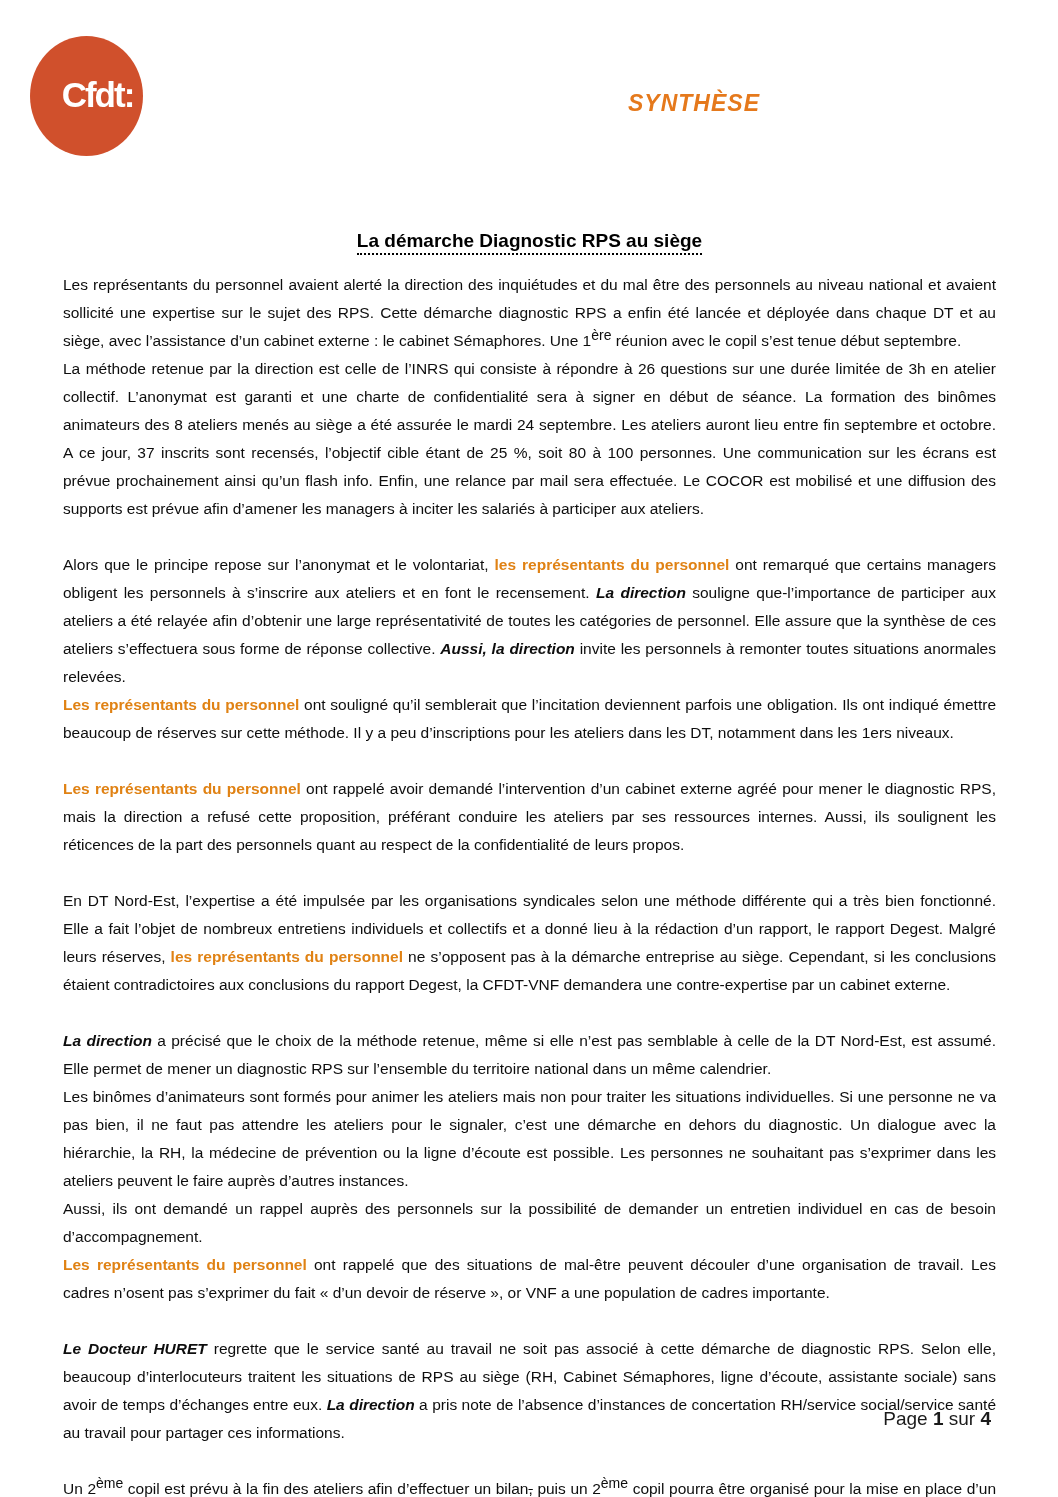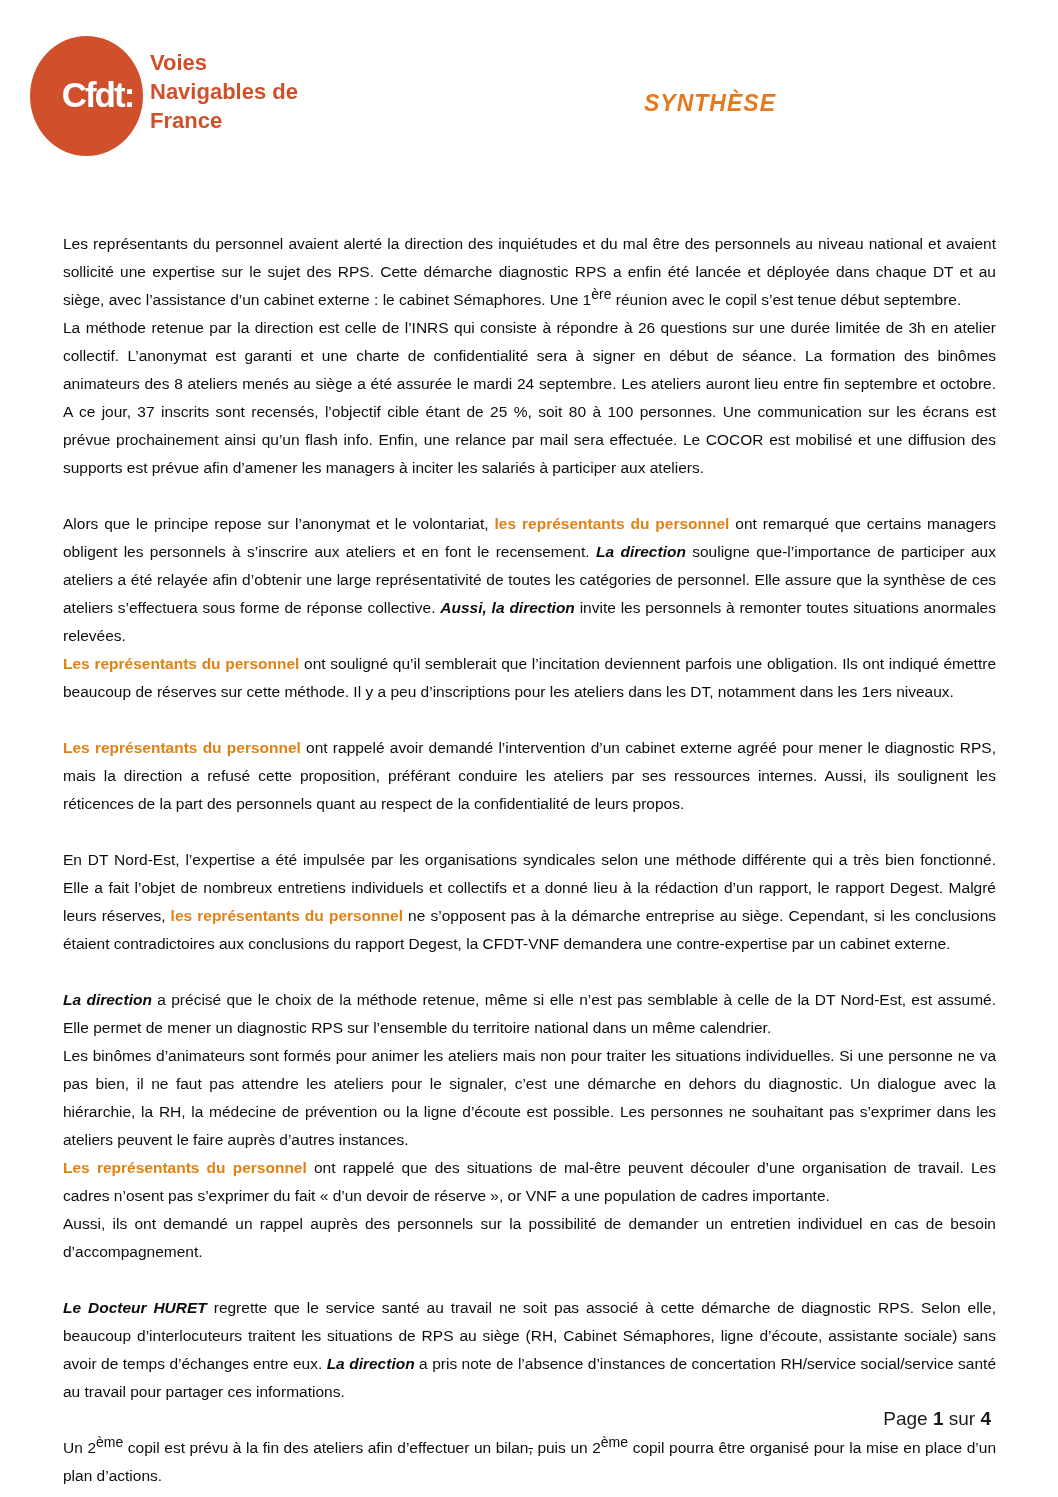--- a/index.html
+++ b/index.html
@@ -43,21 +43,20 @@
     white-space: pre-line;
   }
   .doc-type {
     position: absolute;
     left: 628px; top: 90px;
     color: var(--orange-title);
     font-size: 23px;
     font-weight: bold;
     font-style: italic;
     letter-spacing: 1px;
-    margin-left: 16px;
   }
   .doc-title {
     position: absolute;
     left: 285px; top: 127px;
     color: var(--orange-title);
     font-size: 41px;
     font-weight: bold;
     letter-spacing: -0.5px;
     white-space: nowrap;
   }
@@ -98,39 +97,39 @@
 </style>
 </head>
 <body>
 
 <div class="page">
 
   <div class="logo-circle">
     <span class="logo-text">Cfdt:</span>
   </div>
 
-  <div class="org-name">Voies
-Navigables de
-France</div>
 
   <div class="doc-type">SYNTHÈSE</div>
 
 
   <div class="content">
+    <div class="section-heading">
+      <span>La démarche Diagnostic RPS au siège</span>
+    </div>
     <div class="doc-body">
         <div class="para"><span class="seg-n">Les représentants du personnel avaient alerté la direction des inquiétudes et du mal être des personnels au niveau national et avaient sollicité une expertise sur le sujet des RPS. Cette démarche diagnostic RPS a enfin été lancée et déployée dans chaque DT et au siège, avec l’assistance d’un cabinet externe : le cabinet Sémaphores. Une 1</span><sup class="seg-sup">ère</sup><span class="seg-n"> réunion avec le copil s’est tenue début septembre.</span></div>
         <div class="para"><span class="seg-n">La méthode retenue par la direction est celle de l’INRS qui consiste à répondre à 26 questions sur une durée limitée de 3h en atelier collectif. L’anonymat est garanti et une charte de confidentialité sera à signer en début de séance. La formation des binômes animateurs des 8 ateliers menés au siège a été assurée le mardi 24 septembre. Les ateliers auront lieu entre fin septembre et octobre. A ce jour, 37 inscrits sont recensés, l’objectif cible étant de 25 %, soit 80 à 100 personnes. Une communication sur les écrans est prévue prochainement ainsi qu’un flash info. Enfin, une relance par mail sera effectuée. Le COCOR est mobilisé et une diffusion des supports est prévue afin d’amener les managers à inciter les salariés à participer aux ateliers.</span></div>
         <div class="para gap"><span class="seg-n">Alors que le principe repose sur l’anonymat et le volontariat, </span><span class="seg-ob">les représentants du personnel</span><span class="seg-n"> ont remarqué que certains managers obligent les personnels à s’inscrire aux ateliers et en font le recensement. </span><span class="seg-b">La direction</span><span class="seg-n"> souligne que-l’importance de participer aux ateliers a été relayée afin d’obtenir une large représentativité de toutes les catégories de personnel. Elle assure que la synthèse de ces ateliers s’effectuera sous forme de réponse collective. </span><span class="seg-b">Aussi, la direction</span><span class="seg-n"> invite les personnels à remonter toutes situations anormales relevées.</span></div>
         <div class="para"><span class="seg-ob">Les représentants du personnel</span><span class="seg-n"> ont souligné qu’il semblerait que l’incitation deviennent parfois une obligation. Ils ont indiqué émettre beaucoup de réserves sur cette méthode. Il y a peu d’inscriptions pour les ateliers dans les DT, notamment dans les 1ers niveaux.</span></div>
         <div class="para gap"><span class="seg-ob">Les représentants du personnel</span><span class="seg-n"> ont rappelé avoir demandé l’intervention d’un cabinet externe agréé pour mener le diagnostic RPS, mais la direction a refusé cette proposition, préférant conduire les ateliers par ses ressources internes. Aussi, ils soulignent les réticences de la part des personnels quant au respect de la confidentialité de leurs propos.</span></div>
         <div class="para gap"><span class="seg-n">En DT Nord-Est, l’expertise a été impulsée par les organisations syndicales selon une méthode différente qui a très bien fonctionné. Elle a fait l’objet de nombreux entretiens individuels et collectifs et a donné lieu à la rédaction d’un rapport, le rapport Degest. Malgré leurs réserves, </span><span class="seg-ob">les représentants du personnel</span><span class="seg-n"> ne s’opposent pas à la démarche entreprise au siège. Cependant, si les conclusions étaient contradictoires aux conclusions du rapport Degest, la CFDT-VNF demandera une contre-expertise par un cabinet externe.</span></div>
         <div class="para gap"><span class="seg-b">La direction</span><span class="seg-n"> a précisé que le choix de la méthode retenue, même si elle n’est pas semblable à celle de la DT Nord-Est, est assumé. Elle permet de mener un diagnostic RPS sur l’ensemble du territoire national dans un même calendrier.</span></div>
         <div class="para"><span class="seg-n">Les binômes d’animateurs sont formés pour animer les ateliers mais non pour traiter les situations individuelles. Si une personne ne va pas bien, il ne faut pas attendre les ateliers pour le signaler, c’est une démarche en dehors du diagnostic. Un dialogue avec la hiérarchie, la RH, la médecine de prévention ou la ligne d’écoute est possible. Les personnes ne souhaitant pas s’exprimer dans les ateliers peuvent le faire auprès d’autres instances.</span></div>
+        <div class="para"><span class="seg-n">Aussi, ils ont demandé un rappel auprès des personnels sur la possibilité de demander un entretien individuel en cas de besoin d’accompagnement.</span></div>
         <div class="para"><span class="seg-ob">Les représentants du personnel</span><span class="seg-n"> ont rappelé que des situations de mal-être peuvent découler d’une organisation de travail. Les cadres n’osent pas s’exprimer du fait « d’un devoir de réserve », or VNF a une population de cadres importante.</span></div>
-        <div class="para"><span class="seg-n">Aussi, ils ont demandé un rappel auprès des personnels sur la possibilité de demander un entretien individuel en cas de besoin d’accompagnement.</span></div>
         <div class="para gap"><span class="seg-b">Le Docteur HURET</span><span class="seg-n"> regrette que le service santé au travail ne soit pas associé à cette démarche de diagnostic RPS. Selon elle, beaucoup d’interlocuteurs traitent les situations de RPS au siège (RH, Cabinet Sémaphores, ligne d’écoute, assistante sociale) sans avoir de temps d’échanges entre eux. </span><span class="seg-b">La direction</span><span class="seg-n"> a pris note de l’absence d’instances de concertation RH/service social/service santé au travail pour partager ces informations.</span></div>
         <div class="para gap"><span class="seg-n">Un 2</span><sup class="seg-sup">ème</sup><span class="seg-n"> copil est prévu à la fin des ateliers afin d’effectuer un bilan</span><span class="seg-strike">,</span><span class="seg-n"> puis un 2</span><sup class="seg-sup">ème</sup><span class="seg-n"> copil pourra être organisé pour la mise en place d’un plan d’actions.</span></div>
       </div>
   </div>
 
   <div class="footer"><span>Page </span><b>1</b><span> sur </span><b>4</b></div>
 
 </div>
 
 </body></html>

